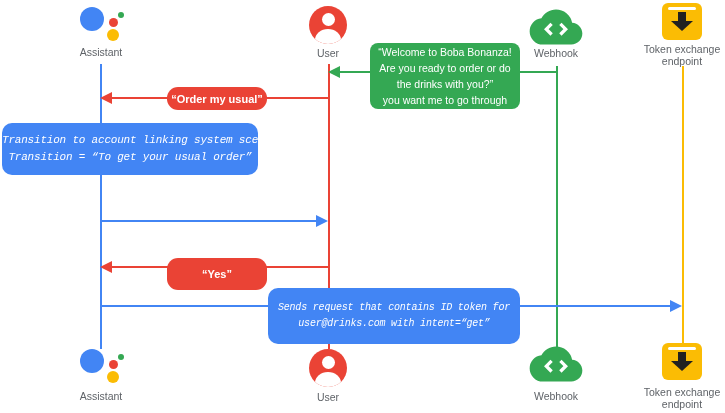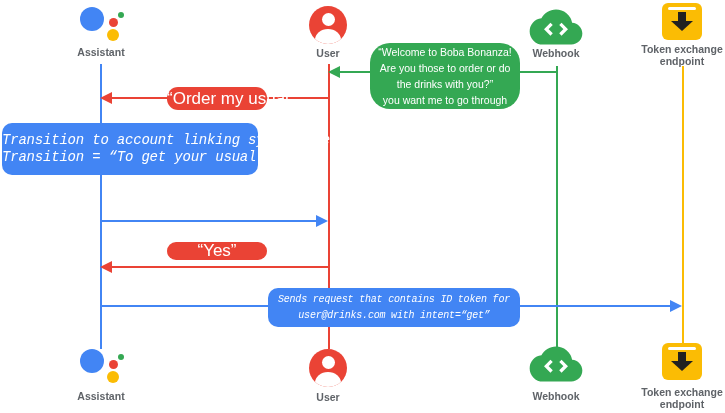--- a/index.html
+++ b/index.html
@@ -20,33 +20,33 @@
   .l-blue{background:var(--blue,#4285f4);}
   .head{position:absolute;width:0;height:0;z-index:2;
         border-top:6px solid transparent;border-bottom:6px solid transparent;}
   .head.pt-left.h-green{border-right:12px solid var(--green,#34a853);}
   .head.pt-left.h-red{border-right:12px solid var(--red,#ea4335);}
   .head.pt-right.h-blue{border-left:12px solid var(--blue,#4285f4);}
   
   .bubble{position:absolute;z-index:3;box-sizing:border-box;color:var(--bubble_text,#fff);
           text-align:center;display:flex;flex-direction:column;justify-content:center;
           white-space:nowrap;}
-  .b-green{background:var(--green,#34a853);border-radius:20px;}
+  .b-green{background:var(--green,#34a853);border-radius:8px;}
   .b-red{background:var(--red,#ea4335);border-radius:11px;}
   .b-blue{background:var(--blue,#4285f4);border-radius:10px;}
   .t-sans{font-size:10.5px;line-height:16px;}
   .t-sans-sm{font-size:10.5px;line-height:15px;}
-  .t-pill{font-size:17px;line-height:14px;}
+  .t-pill{font-size:11px;line-height:14px;font-weight:bold;}
   .t-mono{font-family:"Liberation Mono",monospace;font-style:italic;
-          font-size:14px;letter-spacing:-0.2px;line-height:17px;}
+          font-size:11px;letter-spacing:-0.2px;line-height:17px;}
   .t-mono-sm{font-family:"Liberation Mono",monospace;font-style:italic;
           font-size:10px;letter-spacing:-0.2px;line-height:16px;}
   
   .actor-label{position:absolute;width:90px;z-index:4;text-align:center;
-               font-size:10.5px;line-height:11.5px;color:var(--label,#5f6368);font-weight:700;}
+               font-size:10.5px;line-height:11.5px;color:var(--label,#5f6368);font-weight:400;}
   
   .assistant-icon{position:absolute;width:56px;height:42px;z-index:4;}
   .dot{position:absolute;border-radius:50%;}
   .dot-blue{left:7px;top:2px;width:24px;height:24px;background:var(--blue,#4285f4);}
   .dot-red{left:36px;top:13px;width:9px;height:9px;background:var(--red,#ea4335);}
   .dot-green{left:45px;top:7px;width:6px;height:6px;background:var(--green,#34a853);}
   .dot-yellow{left:34px;top:24px;width:12px;height:12px;background:var(--yellow,#fbbc04);}
   
   .user-icon{position:absolute;width:38px;height:38px;border-radius:50%;
              background:var(--red,#ea4335);overflow:hidden;z-index:4;}
@@ -74,48 +74,48 @@
 
   <div class="lifeline ll-blue" style="left:100px;top:64px;height:285px"></div>
   <div class="lifeline ll-red" style="left:328px;top:64px;height:285px"></div>
   <div class="lifeline ll-green" style="left:556px;top:66px;height:281px"></div>
   <div class="lifeline ll-yellow" style="left:682px;top:66px;height:277px"></div>
 
   <div class="msg-line l-green" style="left:334px;top:71px;width:222px"></div>
   <div class="head pt-left h-green" style="left:328px;top:66px"></div>
   <div class="bubble b-green t-sans" style="left:370px;top:43px;width:150px;height:66px">
     <div>“Welcome to Boba Bonanza!</div>
-    <div>Are you those to order or do</div>
+    <div>Are you ready to order or do</div>
     <div>the drinks with you?”</div>
     <div>you want me to go through</div>
   </div>
 
   <div class="msg-line l-red" style="left:106px;top:97px;width:223px"></div>
   <div class="head pt-left h-red" style="left:100px;top:92px"></div>
   <div class="bubble b-red t-pill" style="left:167px;top:87px;width:100px;height:23px">
     <div>“Order my usual”</div>
   </div>
 
   <div class="bubble b-blue t-mono" style="left:2px;top:123px;width:256px;height:52px">
     <div>Transition to account linking system scene.</div>
     <div>Transition = “To get your usual order”</div>
   </div>
 
   <div class="msg-line l-blue" style="left:101px;top:220px;width:219px"></div>
   <div class="head pt-right h-blue" style="left:316px;top:215px"></div>
 
   <div class="msg-line l-red" style="left:106px;top:266px;width:223px"></div>
   <div class="head pt-left h-red" style="left:100px;top:261px"></div>
-  <div class="bubble b-red t-pill" style="left:167px;top:242px;width:100px;height:18px">
+  <div class="bubble b-red t-pill" style="left:167px;top:258px;width:100px;height:32px">
     <div>“Yes”</div>
   </div>
 
   <div class="msg-line l-blue" style="left:101px;top:305px;width:571px"></div>
   <div class="head pt-right h-blue" style="left:670px;top:300px"></div>
-  <div class="bubble b-blue t-mono-sm" style="left:268px;top:288px;width:252px;height:39px">
+  <div class="bubble b-blue t-mono-sm" style="left:268px;top:288px;width:252px;height:56px">
     <div>Sends request that contains ID token for</div>
     <div>user@drinks.com with intent=“get”</div>
   </div>
 
   <div class="assistant-icon" style="left:73px;top:5px">
     <span class="dot dot-blue"></span>
     <span class="dot dot-red"></span>
     <span class="dot dot-green"></span>
     <span class="dot dot-yellow"></span>
   </div>

